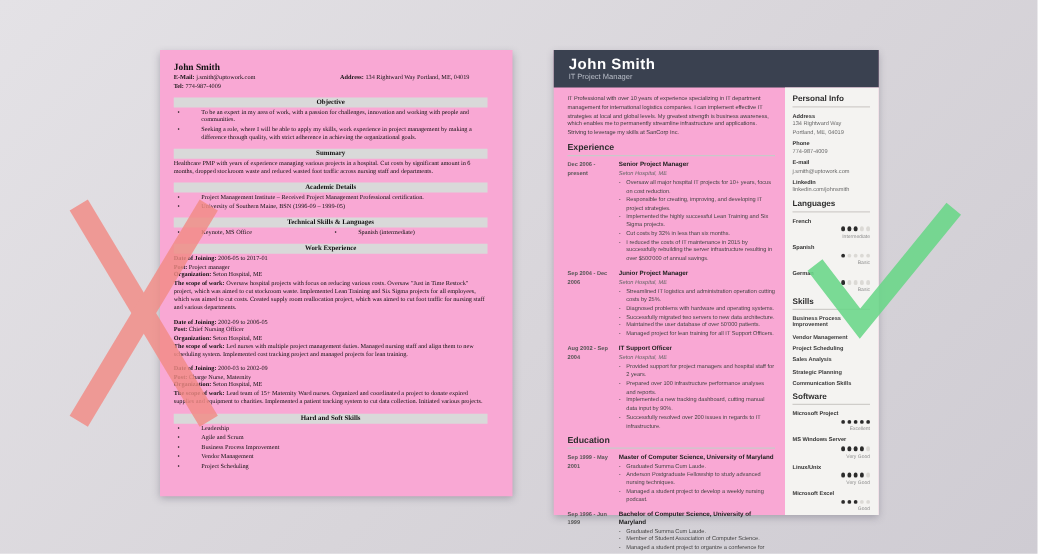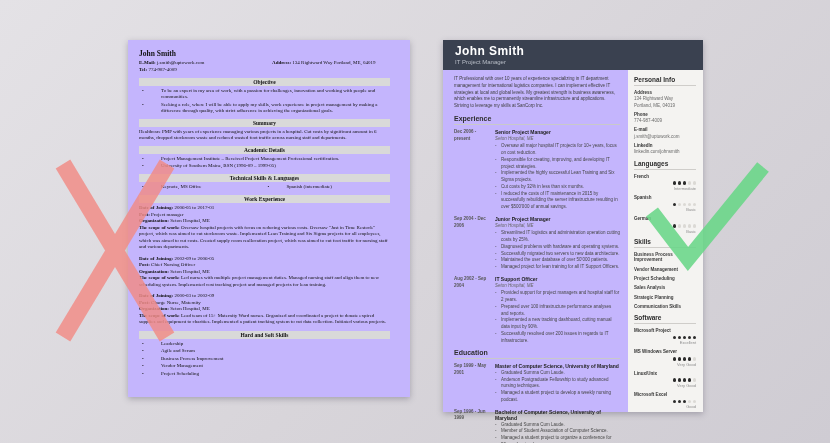--- a/index.html
+++ b/index.html
@@ -1,21 +1,21 @@
 <!DOCTYPE html>
 <html><head>
 <meta charset="utf-8">
 <style>
   html,body{margin:0;padding:0;}
   body{
     width:830px;height:443px;position:relative;overflow:hidden;
     background:linear-gradient(135deg,#e4e2e6 0%,#d8d5da 55%,#cfccd3 100%);
     font-family:"Liberation Sans","DejaVu Sans",sans-serif;
   }
-  .page{position:absolute;background:#c4b5fd;box-shadow:0 2px 6px rgba(70,65,85,.35);box-sizing:border-box;}
+  .page{position:absolute;background:#f9a8d4;box-shadow:0 2px 6px rgba(70,65,85,.35);box-sizing:border-box;}
 
   
   .left-page{left:128px;top:40px;width:282px;height:357px;padding:9px 20px 10px 11px;
     font-family:"Liberation Serif","DejaVu Serif",serif;color:#111;}
   .lp-name{font-size:7.5px;font-weight:bold;margin-bottom:2px;}
   .lp-contact{display:flex;font-size:5px;line-height:1.35;}
   .lp-contact .c-left{width:53%;}
   .lp-contact .c-right{width:47%;}
   .b{font-weight:bold;}
   .lp-head{background:#d9d9d9;text-align:center;font-weight:bold;font-size:5.5px;

